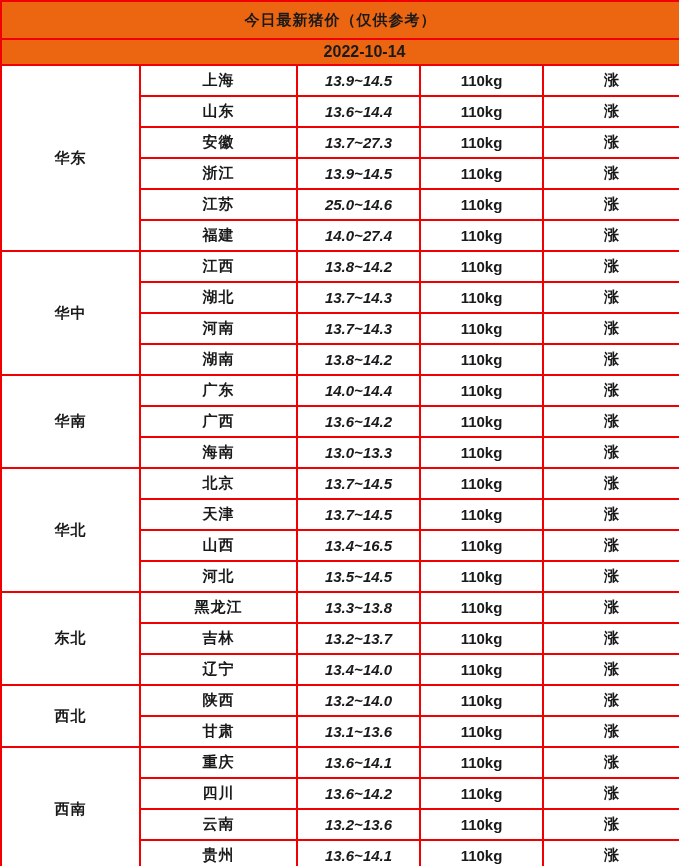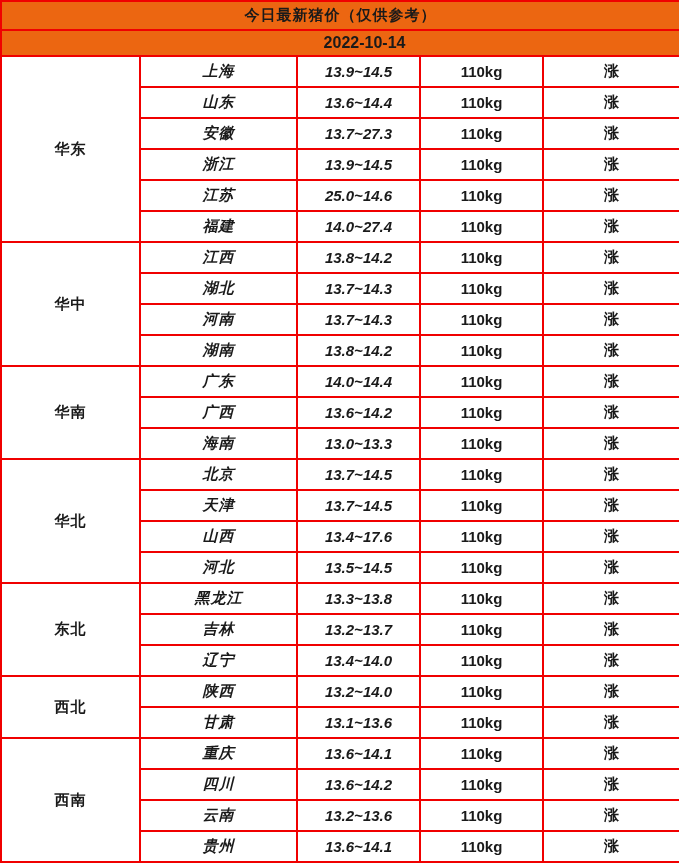--- a/index.html
+++ b/index.html
@@ -22,35 +22,35 @@
     border: 2px solid var(--border);
     text-align: center;
     vertical-align: middle;
     font-weight: bold;
     font-size: 15px;
     color: var(--text);
     padding: 0;
     overflow: hidden;
     white-space: nowrap;
   }
-  tr.title-row { height: 29px; }
+  tr.title-row { height: 38px; }
   tr.title-row td {
     background: var(--header-bg);
     font-size: 15px;
     letter-spacing: 1px;
   }
   tr.date-row { height: 26px; }
   tr.date-row td {
     background: var(--header-bg);
     font-size: 16px;
     padding-left: 48px;
   }
   tr.data-row { height: 31px; }
   td.region-cell { font-size: 15px; letter-spacing: 1px; font-family: Liberation Serif, serif; }
-  td.province-cell { letter-spacing: 1px; font-style: italic; }
+  td.province-cell { letter-spacing: 1px; }
   td.price-cell { font-size: 15px; font-style: italic; }
   td.weight-cell { font-size: 15px; }
   td.status-cell { color: var(--status); font-size: 16px; }
 </style>
 </head>
 <body>
 
 <div class="page">
   <table class="price-table">
     <colgroup>
@@ -157,21 +157,21 @@
           <td class="status-cell">涨</td>
         </tr>
         <tr class="data-row">
           <td class="province-cell">天津</td>
           <td class="price-cell">13.7~14.5</td>
           <td class="weight-cell">110kg</td>
           <td class="status-cell">涨</td>
         </tr>
         <tr class="data-row">
           <td class="province-cell">山西</td>
-          <td class="price-cell">13.4~17.6</td>
+          <td class="price-cell">13.4~16.5</td>
           <td class="weight-cell">110kg</td>
           <td class="status-cell">涨</td>
         </tr>
         <tr class="data-row">
           <td class="province-cell">河北</td>
           <td class="price-cell">13.5~14.5</td>
           <td class="weight-cell">110kg</td>
           <td class="status-cell">涨</td>
         </tr>
         <tr class="data-row">

